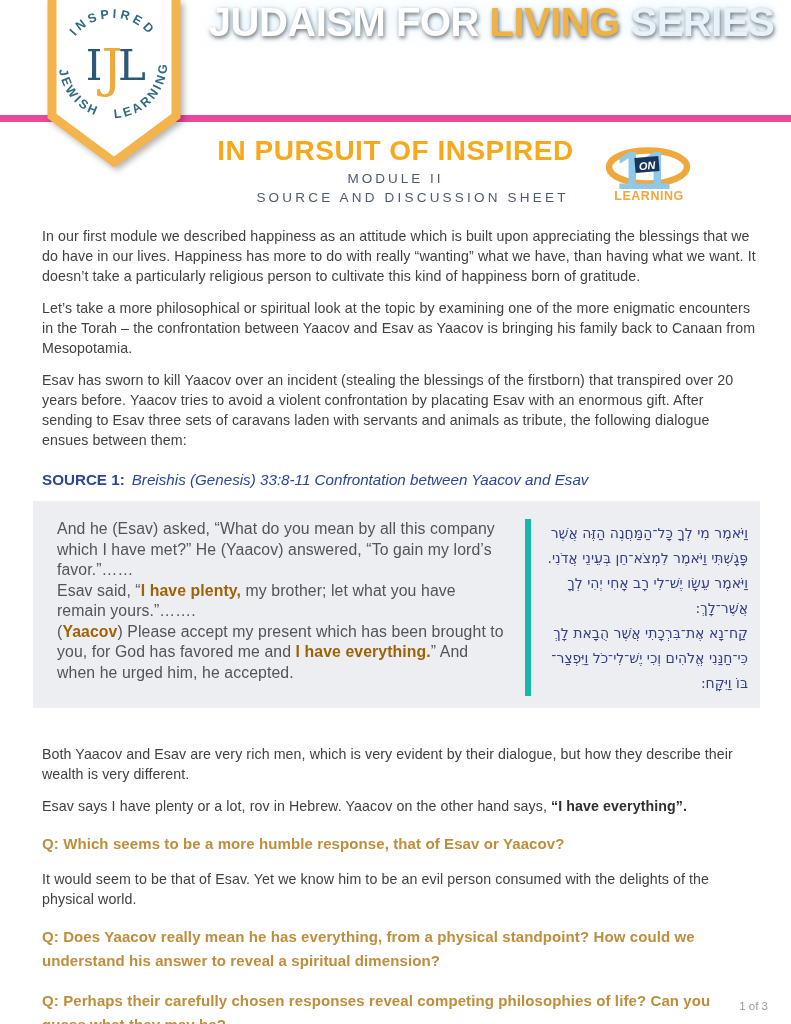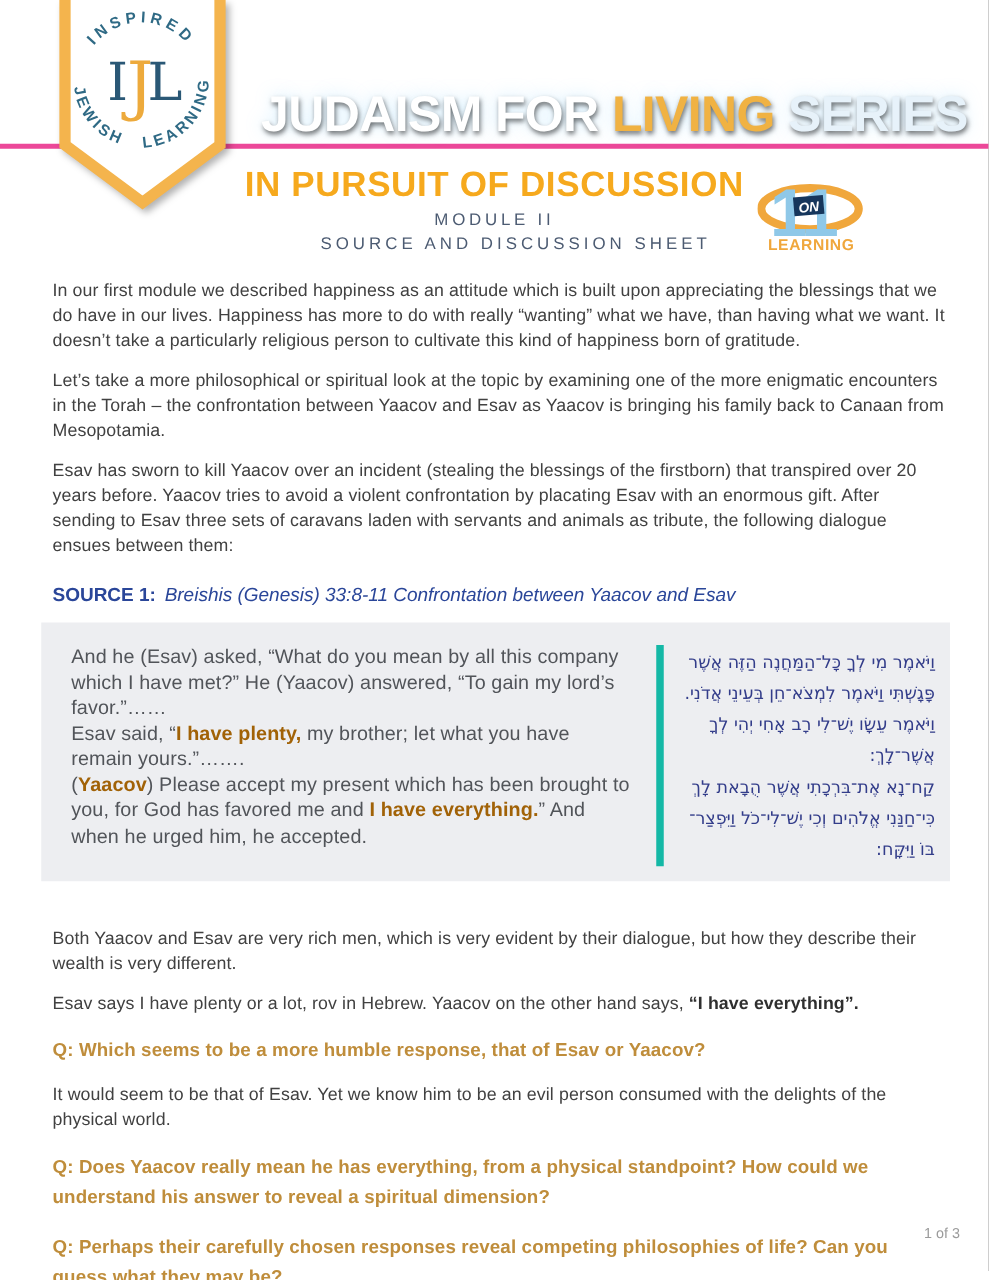--- a/index.html
+++ b/index.html
@@ -9,27 +9,27 @@
     margin:0 auto;
     background:#ffffff;
     overflow:hidden;
     font-family:"Liberation Sans",sans-serif;
   }
 
   
   .hero{
     position:relative;
     height:115px;
-    border-bottom:4px solid #ec4899;
+    border-bottom:7px solid #ec4899;
     background:
       radial-gradient(ellipse 55% 130% at 53% -18%, rgba(170,230,255,.95) 0%, rgba(70,170,225,.60) 32%, rgba(20,70,110,.25) 62%, rgba(0,0,0,0) 78%),
       repeating-conic-gradient(from 118deg at 53% -20%, rgba(100,200,250,.40) 0deg 1.7deg, rgba(0,8,14,0) 1.7deg 5.2deg),
       radial-gradient(ellipse 130% 170% at 53% -25%, #0e2c42 0%, #081726 45%, #030a10 75%, #01040 100%),
       #02060a;
-    display:flex;align-items:flex-end;
+    display:flex;align-items:flex-start;
   }
   .hero-title{
     flex:1;
     padding-left:192px;
     text-align:center;
     font-size:40px;
     font-weight:bold;
     letter-spacing:-.5px;
     white-space:nowrap;
     text-shadow:1px 2px 4px rgba(0,0,0,.55), 0 0 14px rgba(130,210,255,.35);
@@ -108,21 +108,21 @@
 
   
   .after-box{ margin-top:36px; }
   .q{
     margin:16px 0 13px 0;
     font-size:15px;font-weight:bold;line-height:24px;letter-spacing:.1px;
     color:#BF8D3B;
   }
 
   .footer{
-    position:absolute;right:23px;bottom:31px;
+    position:absolute;right:23px;bottom:12px;
     font-size:11.5px;color:#9B9B9B;
   }
 </style>
 </head>
 <body>
 
 <div class="page">
 
   <div class="hero">
     <div class="hero-title">
@@ -144,21 +144,21 @@
     </text>
     <text font-size="12.5" font-weight="600" letter-spacing="2.5" fill="#2F6A85" font-family="Liberation Sans, sans-serif">
       <textPath href="#arcBottom" startOffset="76%" text-anchor="middle">LEARNING</textPath>
     </text>
     <text x="50" y="80" text-anchor="middle" font-size="42" fill="#2A5876" font-family="DejaVu Serif, serif">I</text>
     <text x="88" y="80" text-anchor="middle" font-size="42" fill="#2A5876" font-family="DejaVu Serif, serif">L</text>
     <text x="68" y="86" text-anchor="middle" font-size="52" fill="#EDAA3C" font-family="DejaVu Serif, serif">J</text>
   </svg>
 
   <div class="title-block">
-    <div class="doc-title">IN PURSUIT OF DISCUSSION</div>
+    <div class="doc-title">IN PURSUIT OF INSPIRED</div>
     <div class="doc-module">MODULE II</div>
     <div class="doc-subtitle">SOURCE AND DISCUSSION SHEET</div>
   </div>
 
   <svg class="one-logo" viewBox="0 0 86 66" xmlns="http://www.w3.org/2000/svg">
     <ellipse cx="42" cy="28" rx="39" ry="16.5" fill="none" stroke="#F0A73C" stroke-width="6.5"></ellipse>
     <text x="25" y="50" text-anchor="middle" font-size="54" font-weight="bold" fill="#8FC8E8" font-family="Liberation Sans, sans-serif">1</text>
     <text x="50" y="50" text-anchor="middle" font-size="54" font-weight="bold" fill="#8FC8E8" font-family="Liberation Sans, sans-serif">1</text>
     <g transform="translate(41,26) rotate(-5)">
       <rect x="-12" y="-8" width="24" height="15" fill="#16365C"></rect>

